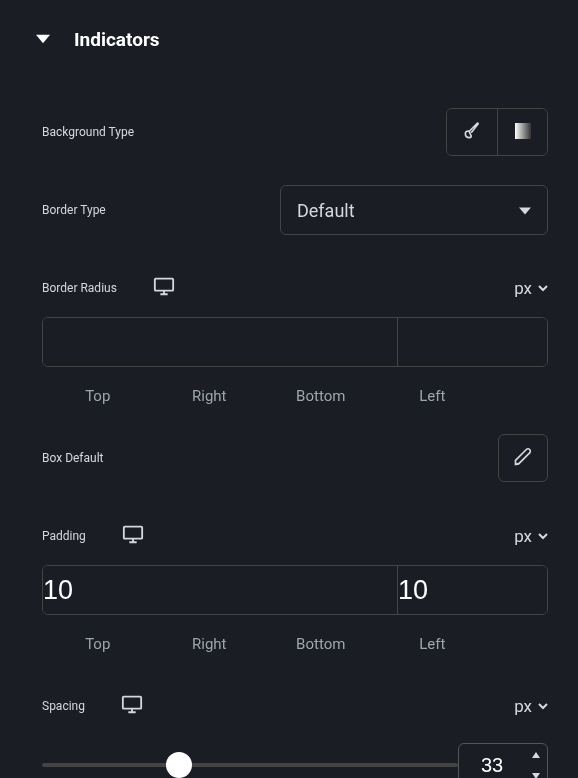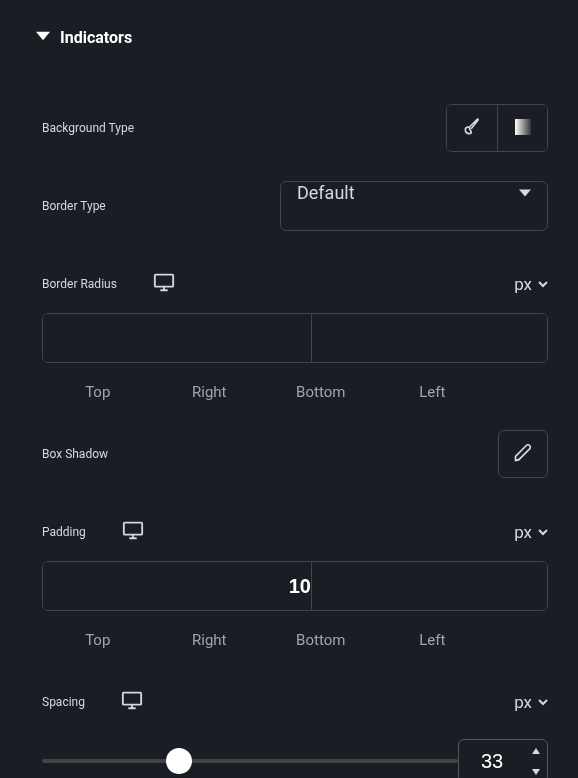--- a/index.html
+++ b/index.html
@@ -8,23 +8,23 @@
       height: 778px;
       background: #1a1d23;
       color: #d5d8dc;
       font-family: -apple-system, BlinkMacSystemFont, "Segoe UI", Roboto, sans-serif;
       font-size: 17px;
       padding: 18px 30px 18px 42px;
     }
     .section-header {
       display: flex;
       align-items: flex-start;
-      gap: 10px;
+      gap: 24px;
       font-weight: 700;
-      font-size: 16px;
+      font-size: 19px;
       color: #fff;
       padding: 10px 0 10px 0;
       margin-left: -6px;
     }
     .section-header svg { width: 14px; height: 14px; }
     .row {
       display: flex;
       align-items: center;
       justify-content: space-between;
       min-height: 50px;
@@ -52,20 +52,21 @@
       justify-content: center;
       background: #1a1d23;
       border: none;
       cursor: pointer;
     }
     .btn-group .btn + .btn {
       border-left: 1px solid #444;
     }
     .select {
       display: flex;
+      align-items: center;
       justify-content: space-between;
       width: 268px;
       height: 50px;
       border: 1px solid #444;
       border-radius: 6px;
       padding: 0 16px;
       cursor: pointer;
       color: #d5d8dc;
       font-size: 18px;
       background: #1a1d23;
@@ -86,23 +87,23 @@
       overflow: hidden;
       margin-top: 4px;
     }
     .dim-input {
       flex: 1;
       height: 48px;
       background: #1a1d23;
       border: none;
       border-right: 1px solid #444;
       color: #fff;
-      font-size: 20px;
-      text-align: right;
-      font-weight: 700;
+      font-size: 27px;
+      text-align: left;
+      font-weight: 400;
     }
     .dim-labels {
       display: flex;
       margin-top: 20px;
     }
     .dim-labels span {
       flex: 1;
       text-align: center;
       font-size: 15px;
       color: #9da5ae;
@@ -262,21 +263,21 @@
   <span>Top</span>
   <span>Right</span>
   <span>Bottom</span>
   <span>Left</span>
   <span class="link-spacer"></span>
 </div>
 
 <div class="spacer-md"></div>
 
 <div class="row">
-  <span class="label">Box Shadow</span>
+  <span class="label">Box Default</span>
   <button class="icon-btn">
     <span>
       <svg width="20" height="20" viewBox="0 0 24 24" fill="none" stroke="#d5d8dc" stroke-width="2">
           <path d="M3 21 L7 20 L20 7 C21 6 21 4 20 3 C19 2 17 2 16 3 L3 16 Z"></path>
           <path d="M3 21 L7 20" stroke="#d5d8dc" stroke-width="2"></path>
         </svg>
     </span>
   </button>
 </div>
 

